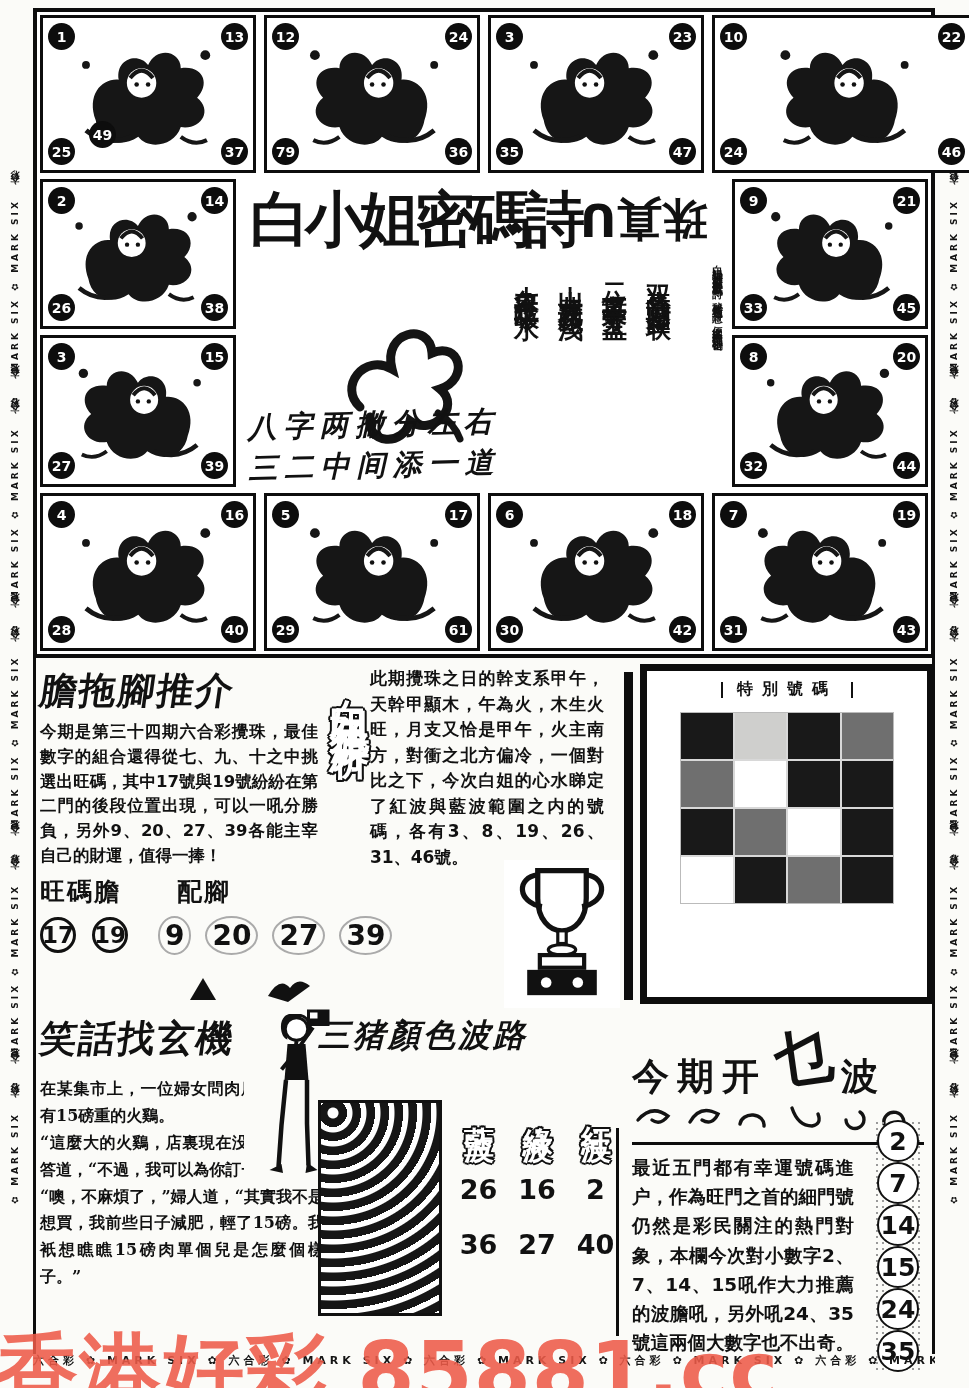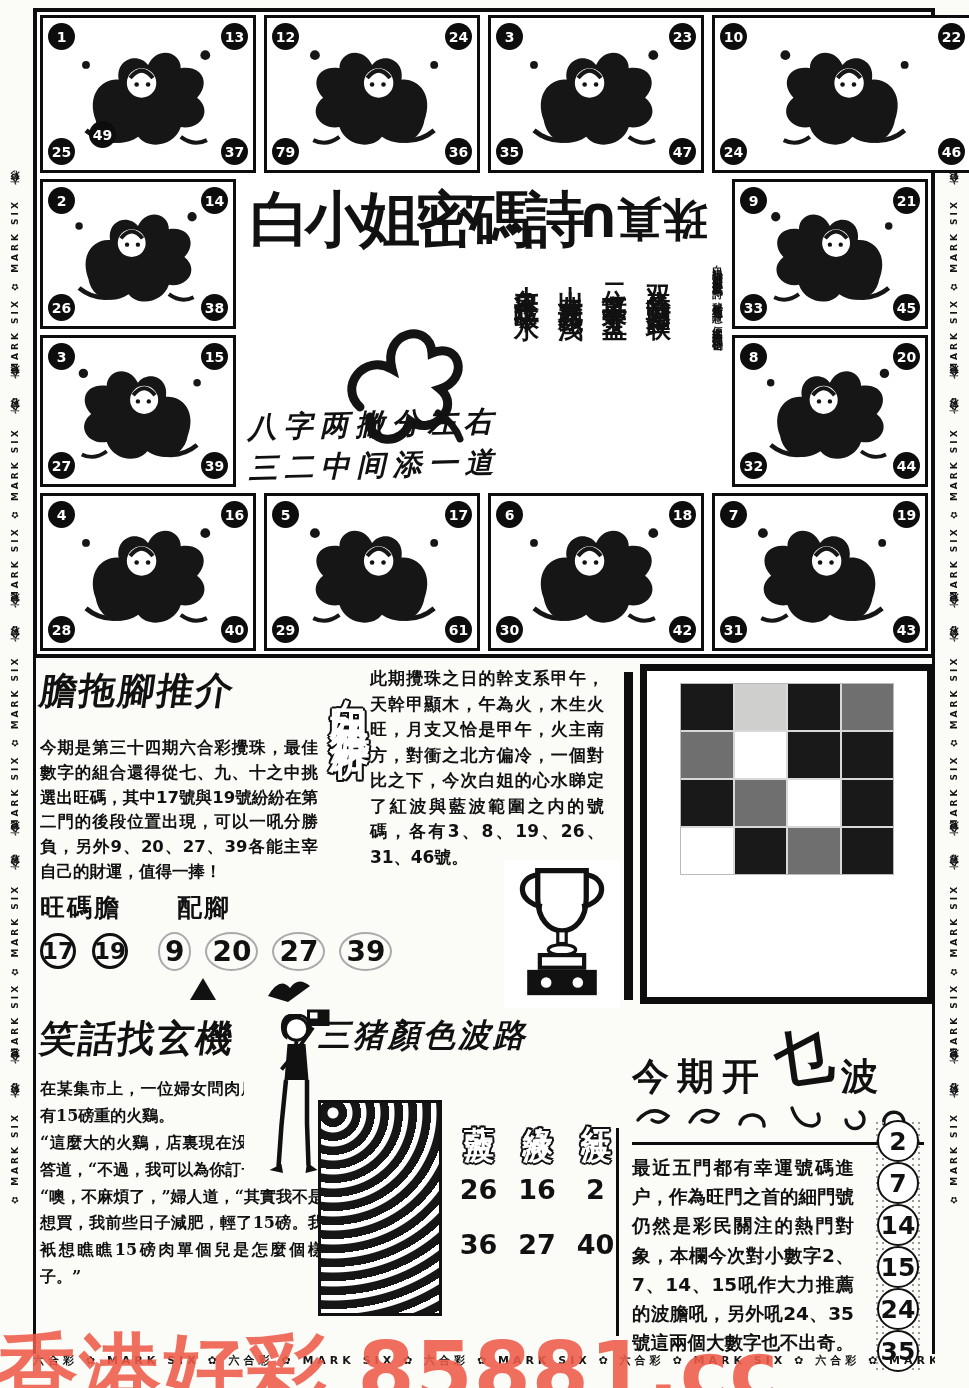--- a/index.html
+++ b/index.html
@@ -53,21 +53,21 @@
   }
   .flourish { position:absolute; left:84px; top:118px; width:150px; height:160px; }
   .handwritten {
     position:absolute; left:6px; bottom:4px;
     font-family:"DejaVu Serif", serif; font-style:italic; font-weight:bold;
     font-size:29px; letter-spacing:7px; line-height:1.4; transform:rotate(-1.5deg);
   }
   
   .col-dantuo { position:absolute; left:40px; top:666px; width:278px; height:344px; }
   .fat-title { font-size:37px; font-weight:900; letter-spacing:2px; transform:skewX(-8deg); white-space:nowrap; }
-  .body-sans { font-size:16.5px; font-weight:bold; line-height:1.5; text-align:justify; margin-top:20px; }
+  .body-sans { font-size:16.5px; font-weight:bold; line-height:1.5; text-align:justify; margin-top:4px; }
   .label-row { display:flex; gap:56px; margin-top:6px; font-size:25px; font-weight:900; letter-spacing:2px; }
   .num-row { display:flex; align-items:center; margin-top:8px; }
   .circ {
     width:36px; height:36px; border:3px solid #111; border-radius:50%;
     display:flex; align-items:center; justify-content:center;
     font-size:23px; font-weight:800; margin-right:16px;
   }
   .pei { font-size:28px; font-weight:800; margin-left:14px; border:2px solid #aaa; border-radius:50%; padding:1px 5px; }
   .tri { position:absolute; bottom:10px; left:150px; width:0; height:0; border-left:13px solid transparent; border-right:13px solid transparent; border-bottom:22px solid #111; }
   .bird { position:absolute; bottom:6px; right:4px; width:48px; height:30px; }
@@ -334,20 +334,25 @@
       <ellipse cx="55" cy="85" rx="13" ry="5" fill="#fff" stroke="#111" stroke-width="3"></ellipse>
       <rect x="34" y="90" width="42" height="12" fill="#fff" stroke="#111" stroke-width="4"></rect>
       <rect x="22" y="104" width="66" height="24" fill="#111"></rect>
       <circle cx="40" cy="116" r="5" fill="#fff"></circle>
         <circle cx="70" cy="116" r="5" fill="#fff"></circle>
     </svg>
   </div>
 
   <div class="special-bar"></div>
   <div class="special-box">
+    <div class="special-header">
+      <span class="htick"></span>
+      <span>特別號碼</span>
+      <span class="htick"></span>
+    </div>
     <div class="puzzle">
       <div class="pc-d"></div>
         <div class="pc-l"></div>
         <div class="pc-d"></div>
         <div class="pc-m"></div>
       <div class="pc-m"></div>
         <div class="pc-w"></div>
         <div class="pc-d"></div>
         <div class="pc-d"></div>
       <div class="pc-d"></div>

